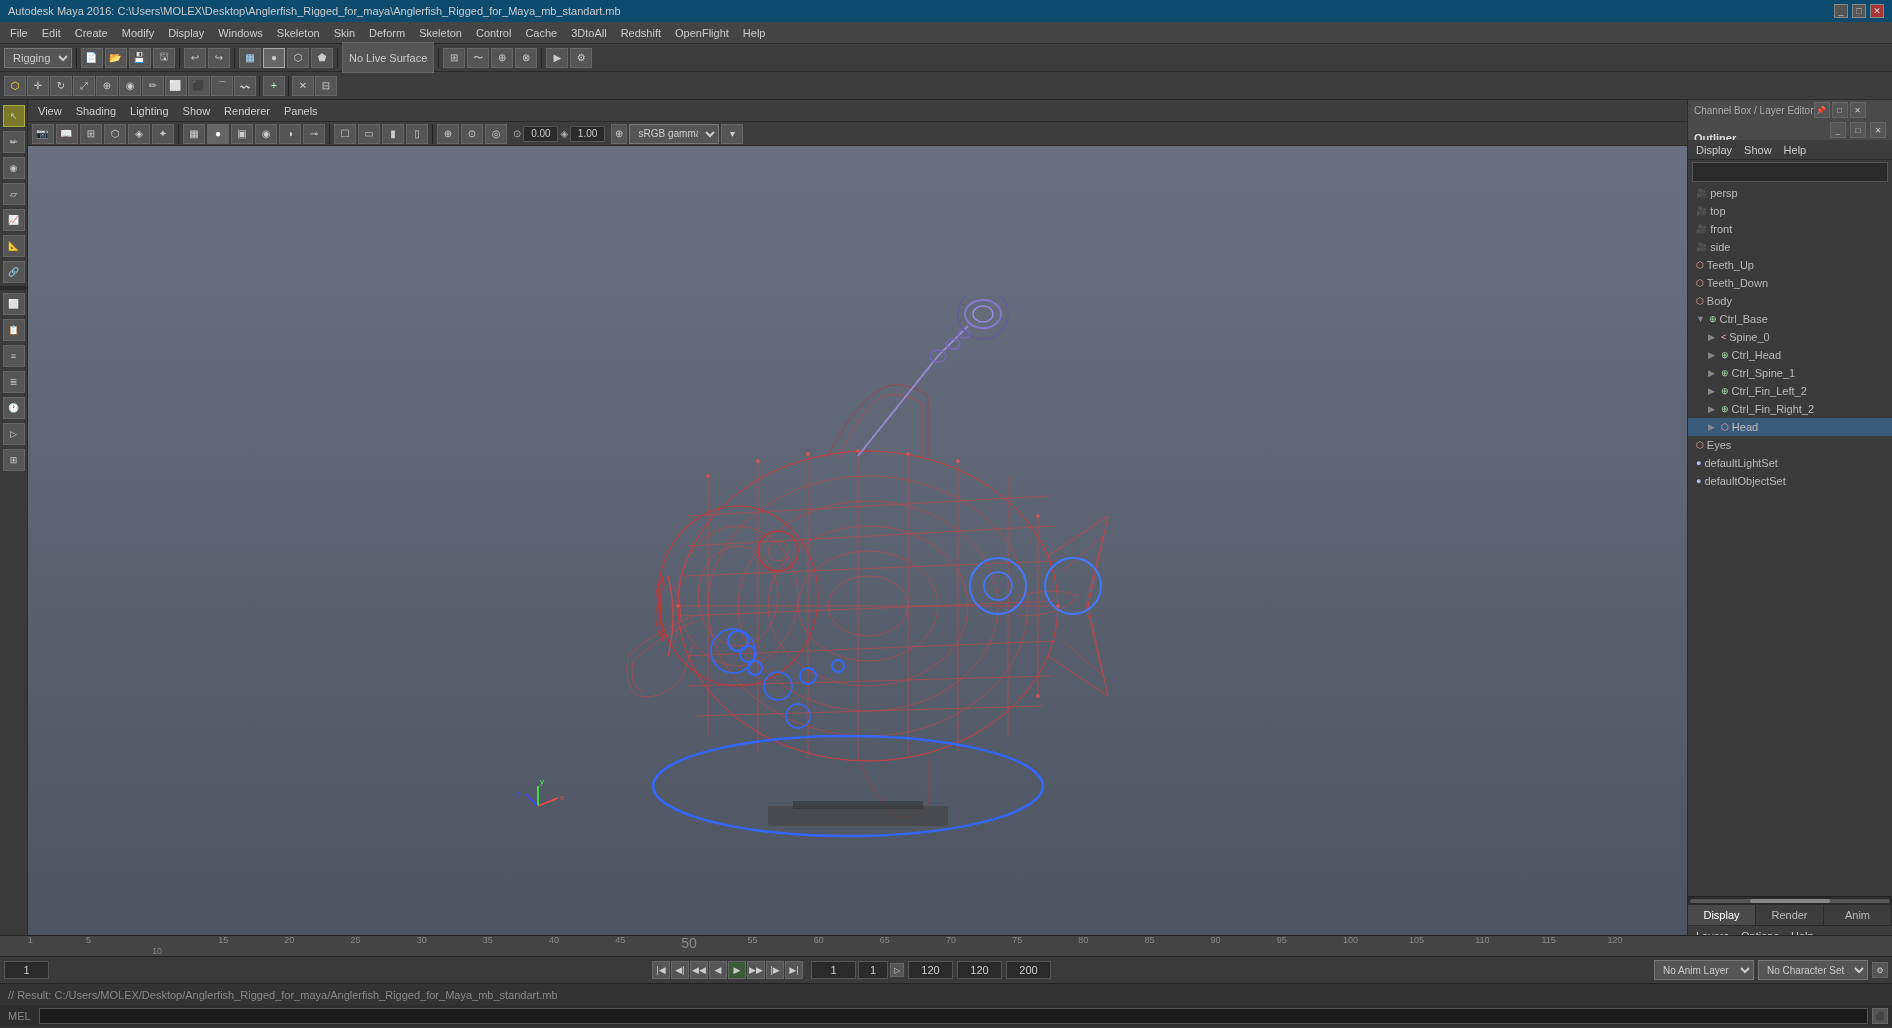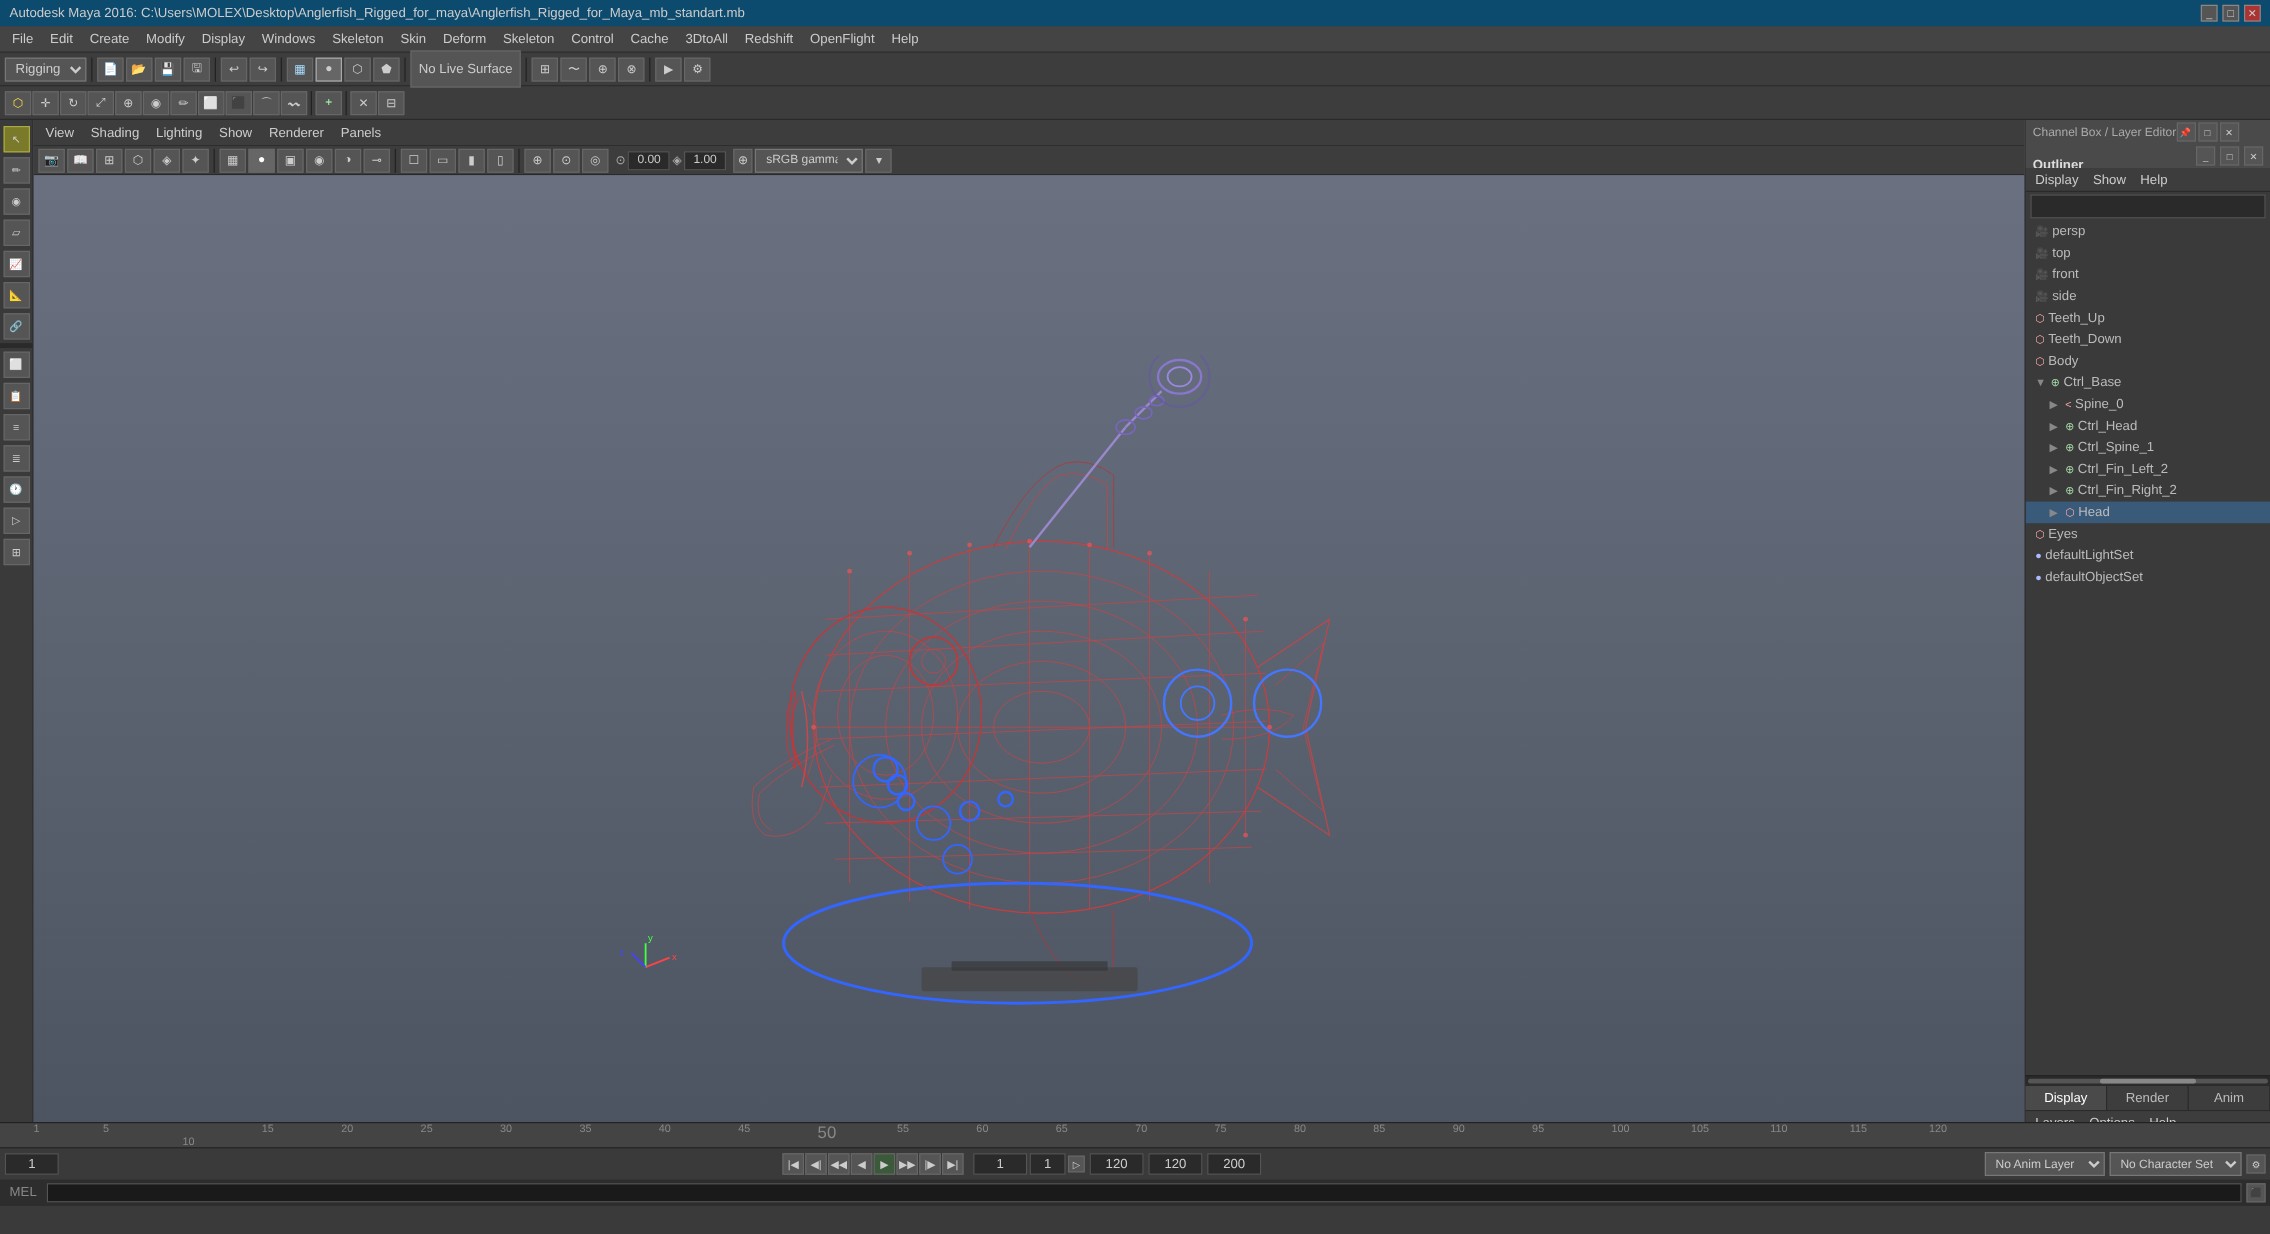--- a/index.html
+++ b/index.html
@@ -968,19 +968,22 @@
       <select class="toolbar-dropdown" style="width:100px; font-size:10px;">
         <option>No Anim Layer</option>
       </select>
       <select class="toolbar-dropdown" style="width:110px; font-size:10px;">
         <option>No Character Set</option>
       </select>
       <div class="mini-btn">⚙</div>
     </div>
   </div>
 
+  <div id="status-bar">
+    <span>// Result: C:/Users/MOLEX/Desktop/Anglerfish_Rigged_for_maya/Anglerfish_Rigged_for_Maya_mb_standart.mb</span>
+  </div>
 
   <div id="command-bar">
     <span class="cmd-label">MEL</span>
     <input type="text" class="cmd-input" placeholder="" style="">
     <div class="mini-btn">⬛</div>
   </div>
 </div>
 
 </body></html>

